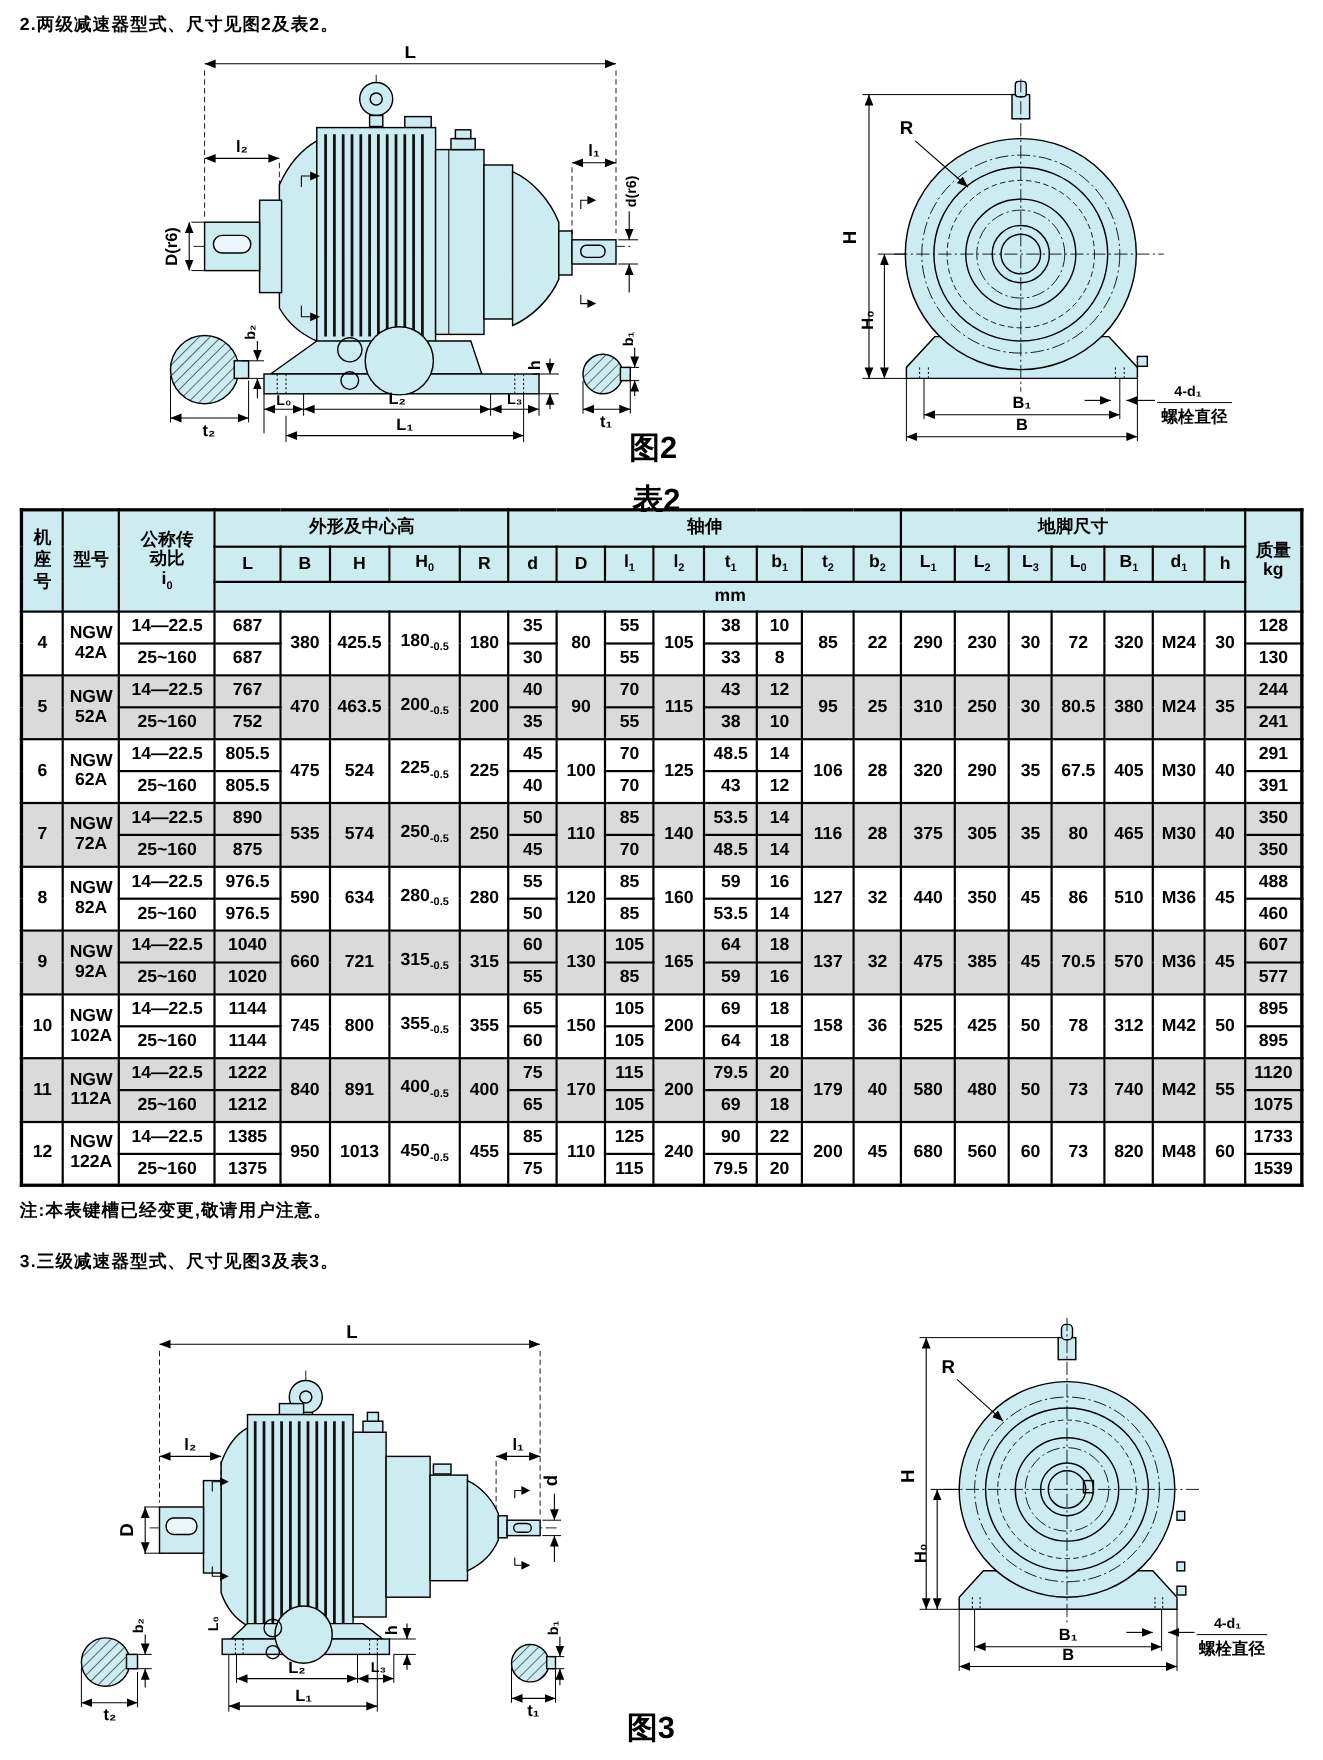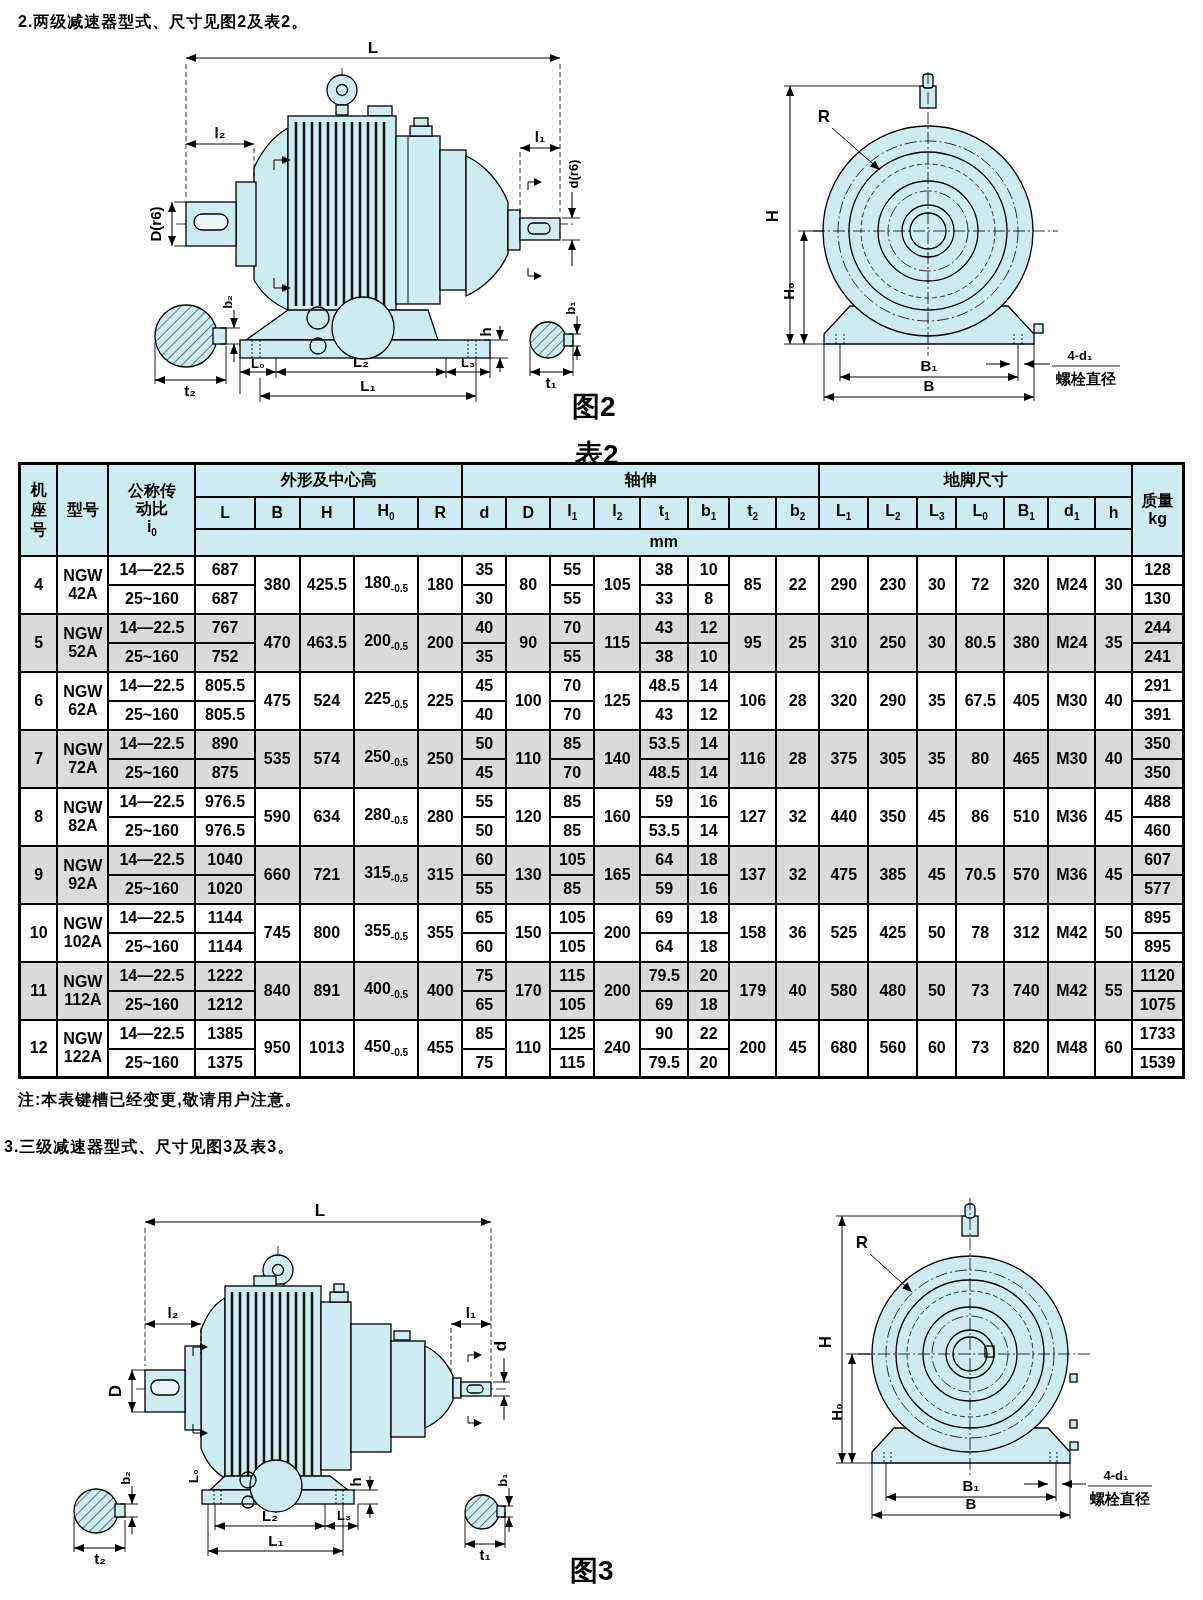--- a/index.html
+++ b/index.html
@@ -37,21 +37,21 @@
   svg text.lg{font-size:17px;}
   svg text.sm{font-size:13px;}
 </style>
 </head>
 <body>
 
 <div class="abs title" style="left:18px;top:12px" data-name="section2-title">2.两级减速器型式、尺寸见图2及表2。</div>
 <div class="abs caption" style="left:572px;top:388px" data-name="fig2-caption">图2</div>
 <div class="abs caption" style="left:575px;top:436px" data-name="table2-caption">表2</div>
 <div class="abs title" style="left:18px;top:1090px" data-name="table-note">注:本表键槽已经变更,敬请用户注意。</div>
-<div class="abs title" style="left:4px;top:1137px" data-name="section3-title">3.三级减速器型式、尺寸见图3及表3。</div>
+<div class="abs title" style="left:18px;top:1137px" data-name="section3-title">3.三级减速器型式、尺寸见图3及表3。</div>
 <div class="abs caption" style="left:570px;top:1552px" data-name="fig3-caption">图3</div>
 
 <svg style="left:128px;top:42px" width="455" height="368" viewBox="0 0 455 368" data-name="fig2-side-drawing">
   <defs>
     <marker id="m2a" viewBox="0 0 10 10" refX="10" refY="5" markerWidth="10" markerHeight="10" orient="auto-start-reverse">
         <path d="M0,1L10,5L0,9z" fill="#000"></path>
       </marker>
     <pattern id="hp2" width="7" height="7" patternUnits="userSpaceOnUse" patternTransform="rotate(45)">
       <rect width="7" height="7" fill="#cdecf2"></rect>
         <line x1="0" y1="0" x2="0" y2="7" stroke="#000" stroke-width="1"></line>

